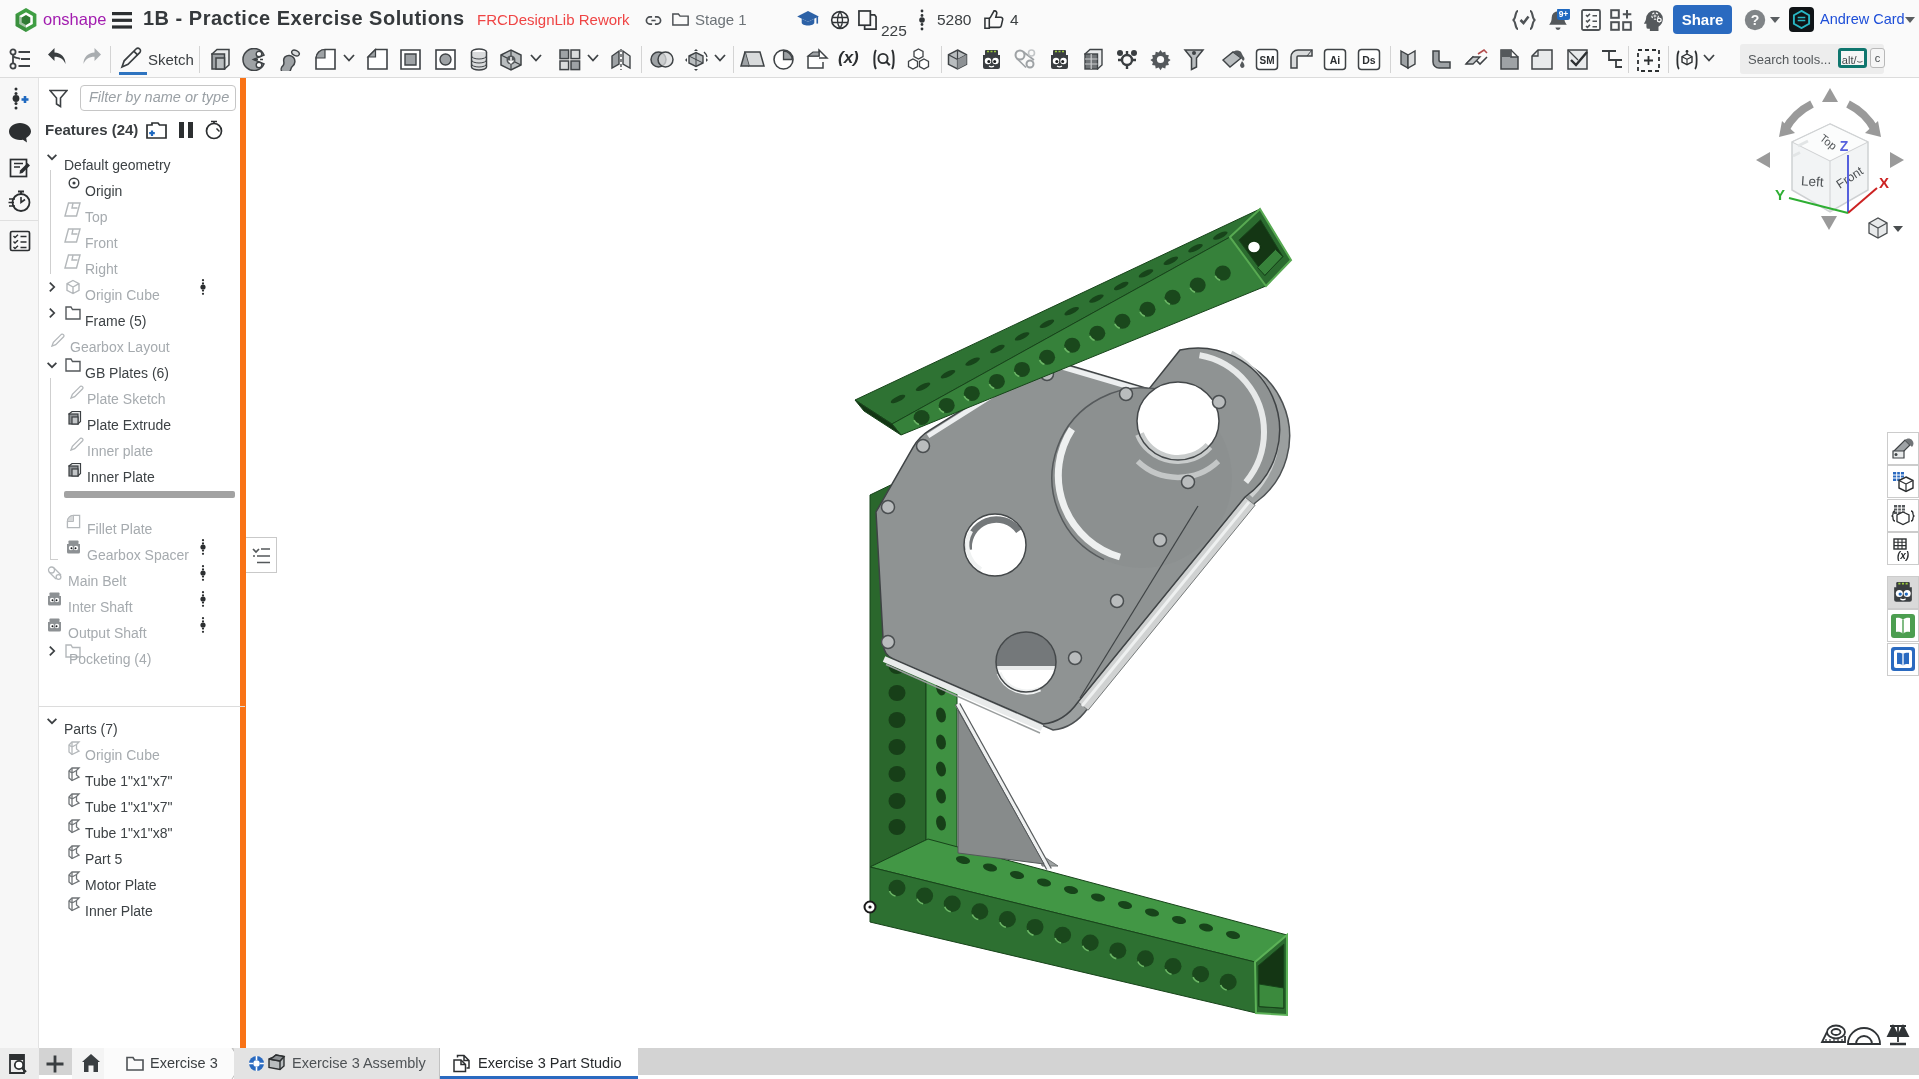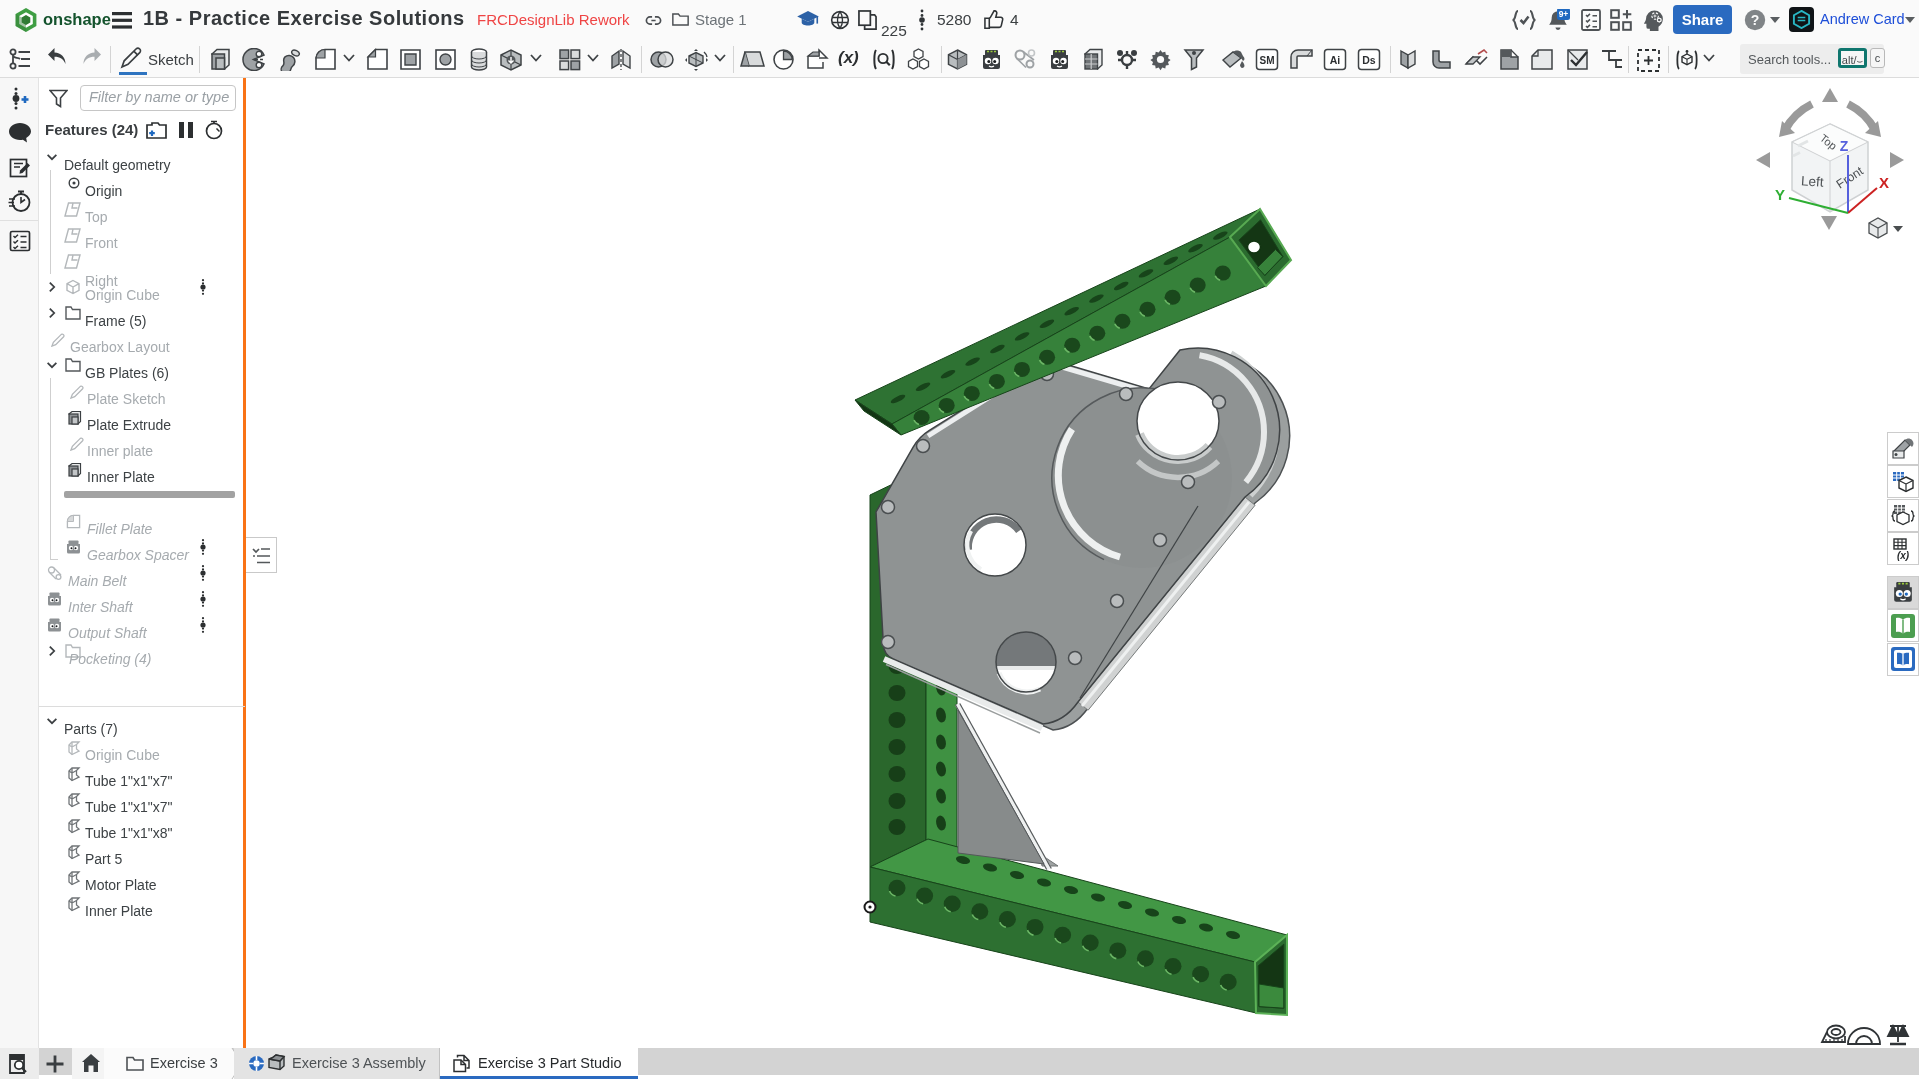--- a/index.html
+++ b/index.html
@@ -2,27 +2,27 @@
 <html><head>
 <meta charset="utf-8">
 <style>
 * { margin:0; padding:0; box-sizing:border-box; }
 html,body { width:1919px; height:1079px; overflow:hidden; font-family:"Liberation Sans",sans-serif; background:#fff; }
 #root { position:relative; width:1919px; height:1079px; }
 .abs { position:absolute; }
 #topbar { left:0; top:0; width:1919px; height:40px; background:#fafafa; }
 #toolbar { left:0; top:40px; width:1919px; height:38px; background:#fafafa; border-bottom:1px solid #dcdcdc; }
 #leftstrip { left:0; top:78px; width:39px; height:970px; background:#f7f7f7; border-right:1px solid #e3e3e3; }
-#panel { left:39px; top:78px; width:207px; height:970px; background:#fff; border-right:3px solid #f97316; }
+#panel { left:39px; top:78px; width:207px; height:970px; background:#fff; border-right:6px solid #f97316; }
 #viewport { left:247px; top:78px; width:1672px; height:970px; background:#fff; }
 #tabbar { left:0; top:1048px; width:1919px; height:27px; background:#d3d3d3; }
 .sep { position:absolute; top:6px; width:1px; height:27px; background:#d4d4d4; }
 .ticon { position:absolute; top:8px; }
 .gray { color:#a6abaf; }
-.ital { font-style:italic; }
+.ital { }
 .dk { color:#3d4245; }
 svg { display:block; }
 .dots3 { position:absolute; }
 .lbl { font-size:14px; line-height:18px; white-space:nowrap;margin-top:8px; }
 .rbtn { position:absolute; left:1887px; width:32px; height:33px; background:#fff; border:1px solid #ccc; display:flex; align-items:center; justify-content:center; }
 </style>
 </head>
 <body>
 <div id="root">
   <div id="viewport" class="abs"></div>
@@ -327,21 +327,21 @@
       </svg>
     </div>
   <div id="topbar" class="abs">
 
     <svg class="abs" style="left:13px;top:7px" width="26" height="26" viewBox="0 0 26 26">
       <path d="M13 1 L23.4 7 V19 L13 25 L2.6 19 V7 Z" fill="#3f9e43"></path>
       <path d="M13 5.2 L19.8 9.1 V16.9 L13 20.8 L6.2 16.9 V9.1 Z" fill="#fff"></path>
       <path d="M13 8.1 L17.3 10.5 V15.5 L13 17.9 L8.7 15.5 V10.5 Z" fill="#2f7a33"></path>
       <path d="M2.6 7 L13 13 L13 25 L2.6 19 Z" fill="#367f39" opacity="0.45"></path>
     </svg>
-    <div class="abs" style="left:43px;top:10px;font-size:16.5px;font-weight:700;color:#14532d">onshape</div>
+    <div class="abs" style="left:43px;top:10px;font-size:16.5px;font-weight:400;color:#a21caf">onshape</div>
 
     <svg class="abs" style="left:112px;top:12px" width="20" height="17" viewBox="0 0 20 17">
         <g fill="#2c2f31">
           <rect y="0" width="20" height="3.2"></rect>
           <rect y="6.7" width="20" height="3.2"></rect>
           <rect y="13.4" width="20" height="3.2"></rect>
         </g>
       </svg>
     <div class="abs" style="left:143px;top:7px;font-size:20px;font-weight:700;color:#35393c;letter-spacing:0.5px">1B - Practice Exercise Solutions</div>
     <div class="abs" style="left:477px;top:11px;font-size:15px;color:#ef4444">FRCDesignLib Rework</div>
@@ -758,21 +758,21 @@
     <div class="abs lbl gray" style="left:46px;top:122px">Top</div>
     <svg class="abs" style="left:25px;top:150px" width="17" height="15" viewBox="0 0 17 15" fill="none" stroke="#b4b8bb" stroke-width="1.4">
         <path d="M1 14 L4.5 1 H16 L12.5 14 Z"></path>
         <path d="M9 1 L8 6 H13.5"></path>
       </svg>
     <div class="abs lbl gray" style="left:46px;top:148px">Front</div>
     <svg class="abs" style="left:25px;top:176px" width="17" height="15" viewBox="0 0 17 15" fill="none" stroke="#b4b8bb" stroke-width="1.4">
         <path d="M1 14 L4.5 1 H16 L12.5 14 Z"></path>
         <path d="M9 1 L8 6 H13.5"></path>
       </svg>
-    <div class="abs lbl gray" style="left:46px;top:186px">Right</div>
+    <div class="abs lbl gray" style="left:46px;top:174px">Right</div>
 
     <svg class="abs" style="left:6px;top:202px" width="14" height="14" viewBox="0 0 16 16">
         <path d="M5.5 3 L10.5 8 L5.5 13" fill="none" stroke="#3c4043" stroke-width="2"></path>
       </svg>
     <svg class="abs" style="left:26px;top:201px" width="16" height="16" viewBox="0 0 16 16" fill="none" stroke="#b4b8bb" stroke-width="1.4">
         <path d="M8 1.5 L14 4.7 V11.3 L8 14.5 L2 11.3 V4.7 Z M8 8 L14 4.7 M8 8 L2 4.7 M8 8 V14.5"></path>
       </svg>
     <div class="abs lbl gray" style="left:46px;top:200px">Origin Cube</div>
     <svg class="abs dots3" style="left:160px;top:201px" width="8" height="16" viewBox="0 0 8 16">
         <g fill="#2c2f31">

